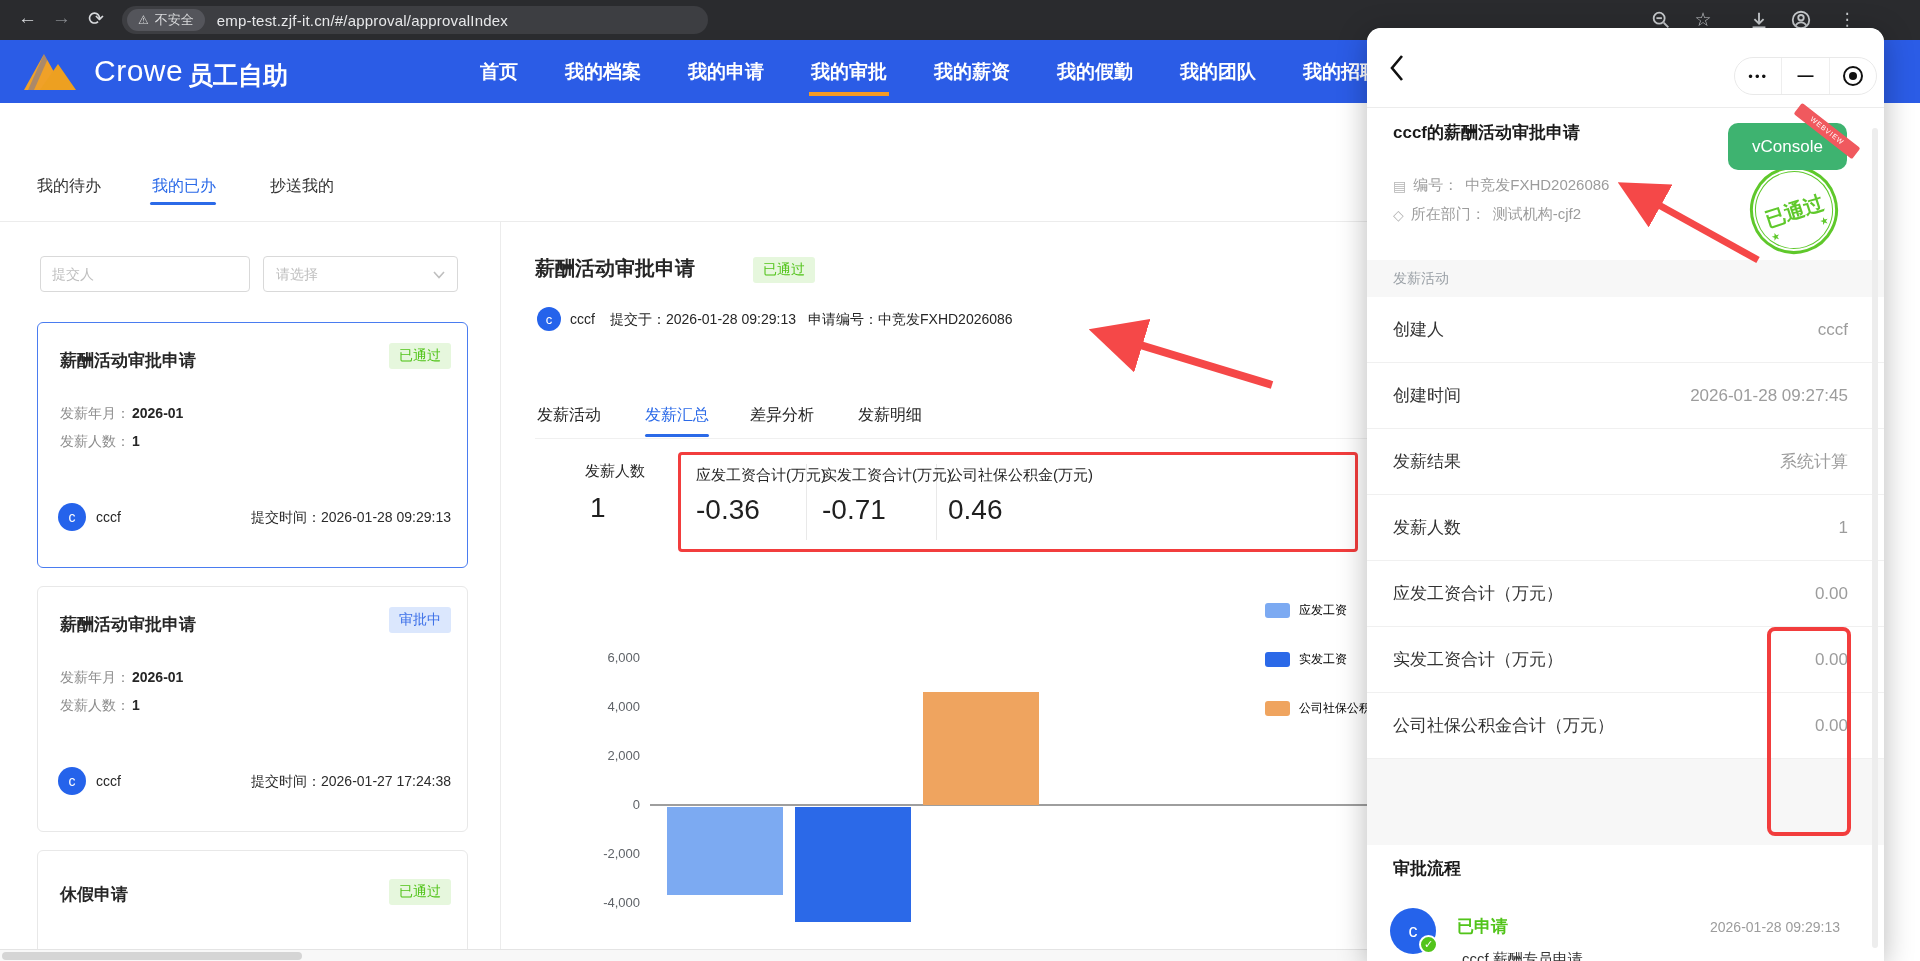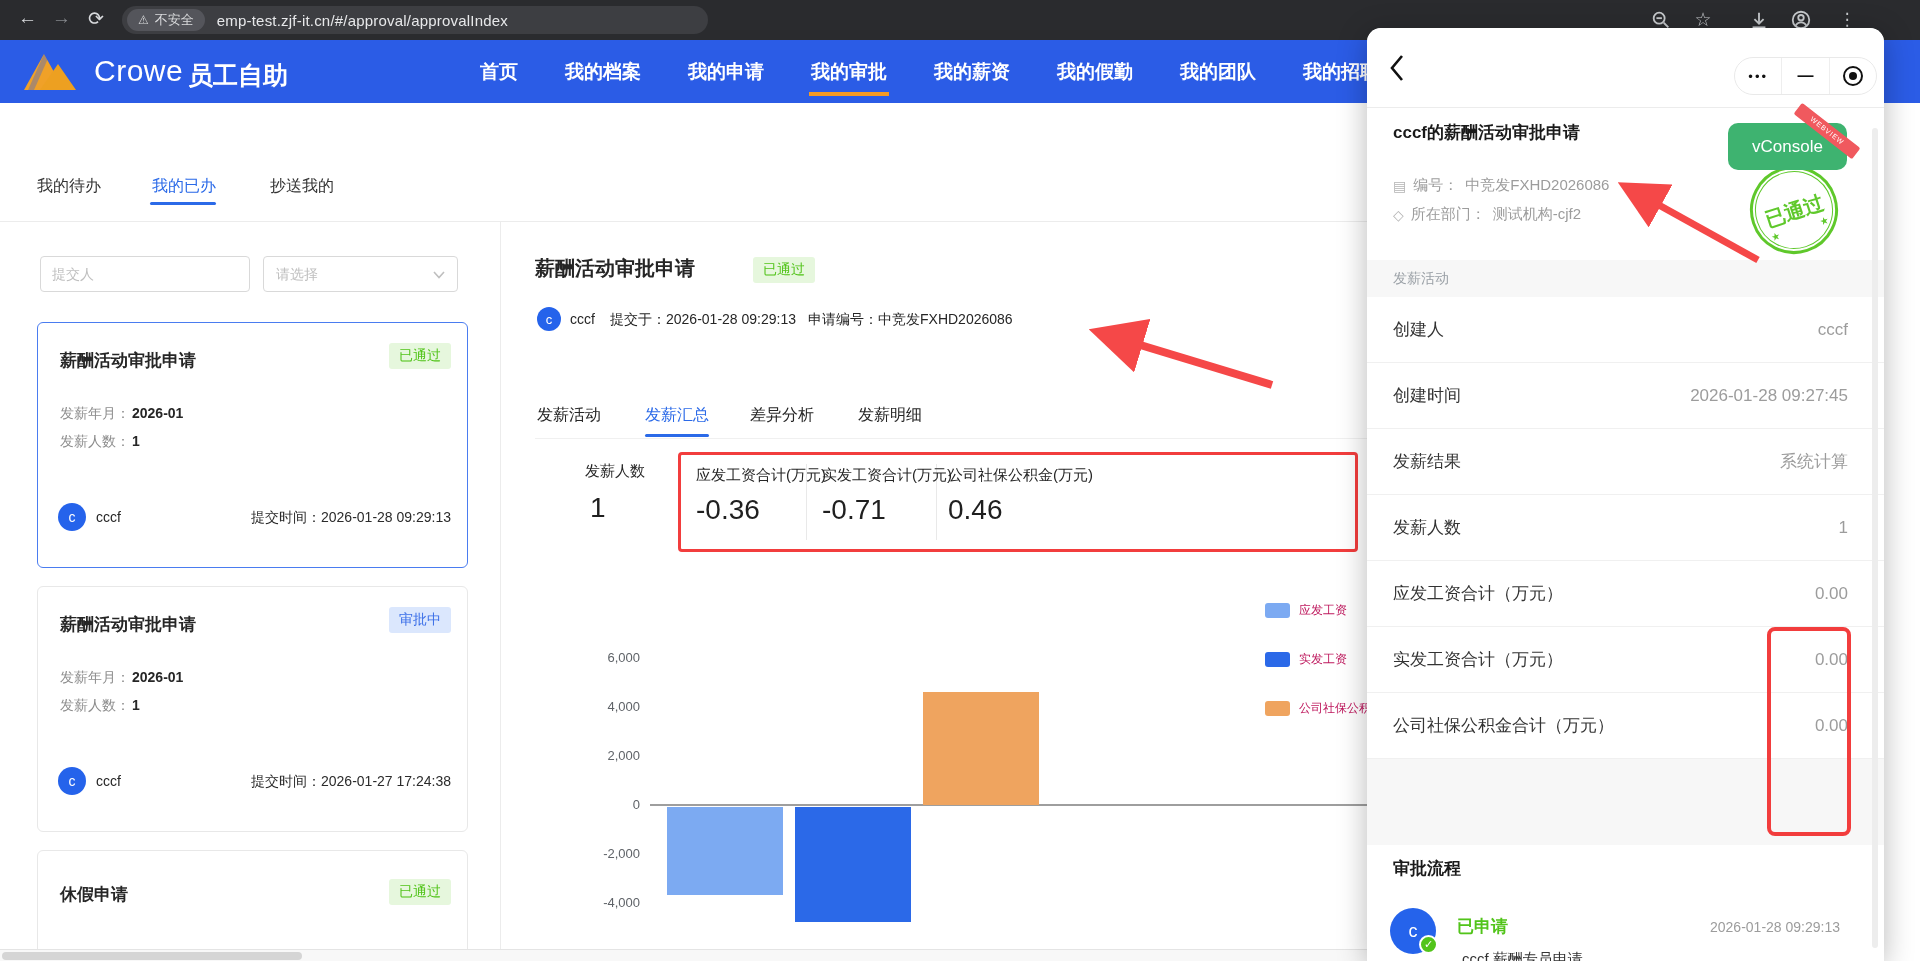--- a/index.html
+++ b/index.html
@@ -75,21 +75,21 @@
   .stat-vline { position:absolute; top:464px; width:1px; height:76px; background:#e9e9e9; }
 
   
   .chart { position:absolute; left:535px; top:598px; width:832px; height:352px; overflow:hidden; }
   .chart .tick { position:absolute; width:105px; text-align:right; font-size:13px; color:#5f6368; }
   .chart .zero { position:absolute; left:115px; top:206px; width:717px; height:2px; background:#9e9e9e; }
   .chart .bar { position:absolute; }
   .chart .legend { position:absolute; left:730px; top:4px; display:flex; flex-direction:column; gap:32px; }
   .legend-item { display:flex; align-items:center; gap:9px; cursor:pointer; }
   .legend-item .swatch { width:25px; height:15px; border-radius:3px; flex:0 0 auto; }
-  .legend-item .legend-label { font-size:12px; color:#be185d; white-space:nowrap; }
+  .legend-item .legend-label { font-size:12px; color:#000000; white-space:nowrap; }
 
   .hscroll { position:absolute; left:0; top:949px; width:1367px; height:12px; background:#f8f8f8; border-top:1px solid #e4e4e4; z-index:40; }
   .hscroll .thumb { position:absolute; left:2px; top:2px; width:300px; height:8px; background:#d5d5d5; border-radius:4px; }
 
   
   .anno { position:absolute; pointer-events:none; }
 
   
   .panel { position:absolute; left:1367px; top:28px; width:517px; height:933px; background:#f7f7f7; border-radius:14px 14px 0 0; box-shadow:0 6px 30px rgba(0,0,0,.28); z-index:50; overflow:hidden; }
   .p-header { position:absolute; left:0; top:0; width:517px; height:80px; background:#fff; border-bottom:1px solid #ececec; border-radius:14px 14px 0 0; }

